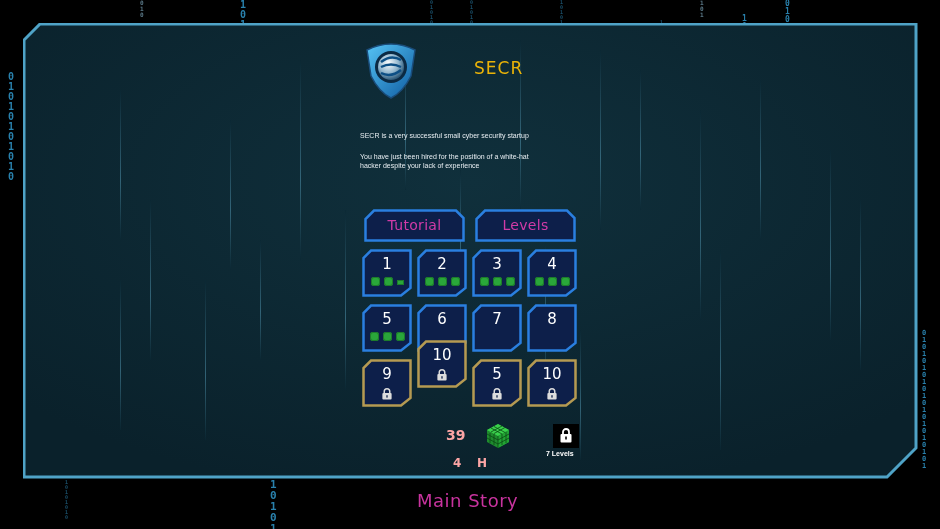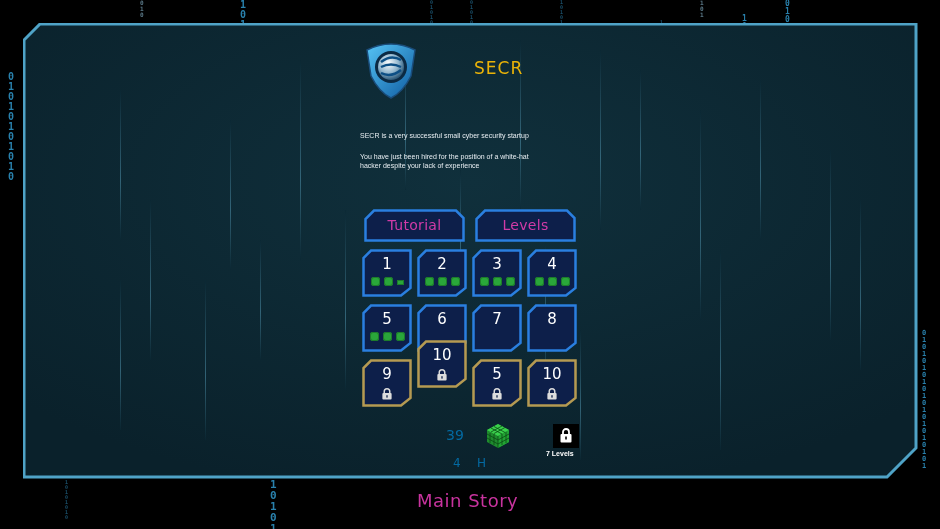--- a/index.html
+++ b/index.html
@@ -17,21 +17,21 @@
   .mode-btn{position:absolute;height:23px;cursor:pointer;}
   .mode-btn svg{position:absolute;left:0;top:0;}
   .mode-btn span{position:absolute;left:0;right:0;top:8px;text-align:center;color:#d13ba7;font-size:14px;font-family:"DejaVu Sans",sans-serif;letter-spacing:.3px;}
   .tile{position:absolute;width:50px;height:48px;cursor:pointer;}
   .tile svg{position:absolute;left:0;top:0;}
   .tile .num{position:absolute;left:0;right:0;top:6px;text-align:center;color:#fff;font-size:15px;font-family:"DejaVu Sans",sans-serif;}
   .tile .gems{position:absolute;left:0;right:0;top:28px;display:flex;justify-content:center;gap:4px;}
   .gem{width:9px;height:9px;background:#2aa63a;border-radius:3px;box-shadow:inset 0 0 0 1px #1d7c2a;position:relative;}
   .gem.small{width:7px;height:5px;margin-top:3px;border-radius:1px;}
   .tile .lock{position:absolute;left:19px;top:29px;width:12px;height:12px;}
-  .stat-num{position:absolute;color:#0369a1;font-family:"DejaVu Sans",sans-serif;font-size:14px;font-weight:normal;}
+  .stat-num{position:absolute;color:#fca5a5;font-family:"DejaVu Sans",sans-serif;font-size:14px;font-weight:bold;}
   .cube-icon{position:absolute;left:486px;top:423px;width:24px;height:26px;}
   .lock-box{position:absolute;left:553px;top:424px;width:26px;height:24px;background:#000;}
   .lock-box svg{position:absolute;left:7px;top:4px;}
   .levels-label{position:absolute;left:546px;top:450px;color:#fff;font-size:7px;font-family:"Liberation Sans",sans-serif;font-weight:bold;}
   .main-menu{position:absolute;left:417px;top:490px;color:#c8339e;font-size:18px;font-family:"DejaVu Sans",sans-serif;cursor:pointer;letter-spacing:.5px;}
 </style>
 </head>
 <body>
 
 <div id="rain">

